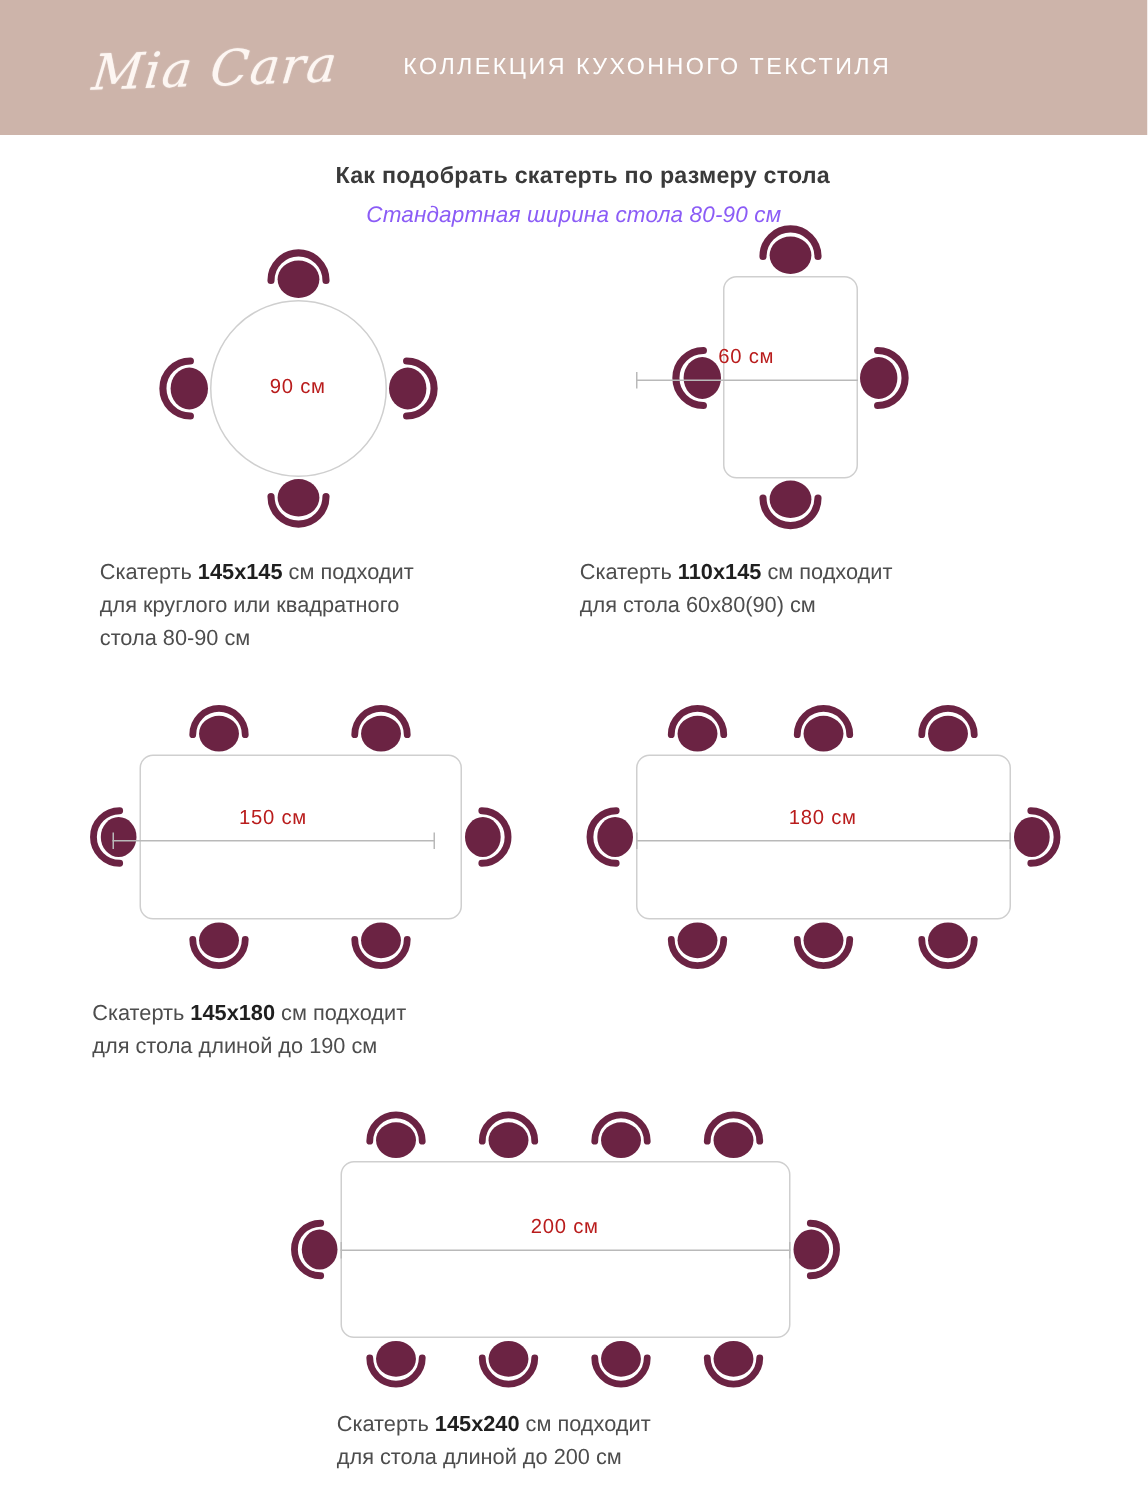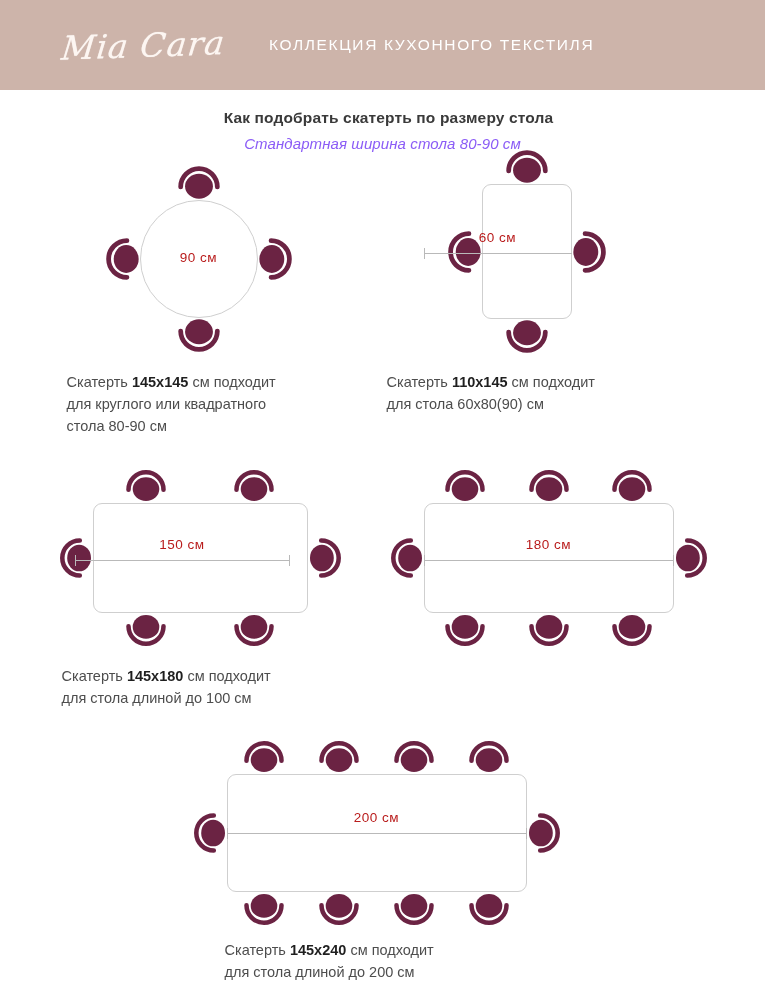--- a/index.html
+++ b/index.html
@@ -335,21 +335,21 @@
           <div class="dim" style="left: 12px; top: 64px; width: 215px;">
             <div class="dim-text">150 см</div>
             <div class="dim-line">
                <div class="bar"></div>
                <div class="tick l"></div>
                <div class="tick r"></div>
              </div>
           </div>
         </div>
       <div class="caption" style="margin-left:14px;margin-top:18px;"><span>Скатерть </span><b>145x180</b><span> см подходит
-для стола длиной до 100 см</span></div>
+для стола длиной до 190 см</span></div>
     </div>
     <div class="card" id="card-4">
       <div class="diagram" style="width:320px;height:175px;">
           <div class="chair" style="left: 46.6667px; top: -7px;">
   <svg width="62" height="42" viewBox="0 0 60 60" style="transform:rotate(0deg);transform-origin:50% 50%;">
     <g>
 
       <ellipse cx="30" cy="33" rx="19" ry="17" fill="#6b2343"></ellipse>
 
       <path d="M 5 34 A 25 25 0 0 1 55 34" fill="none" stroke="#6b2343" stroke-width="6.5" stroke-linecap="round"></path>

